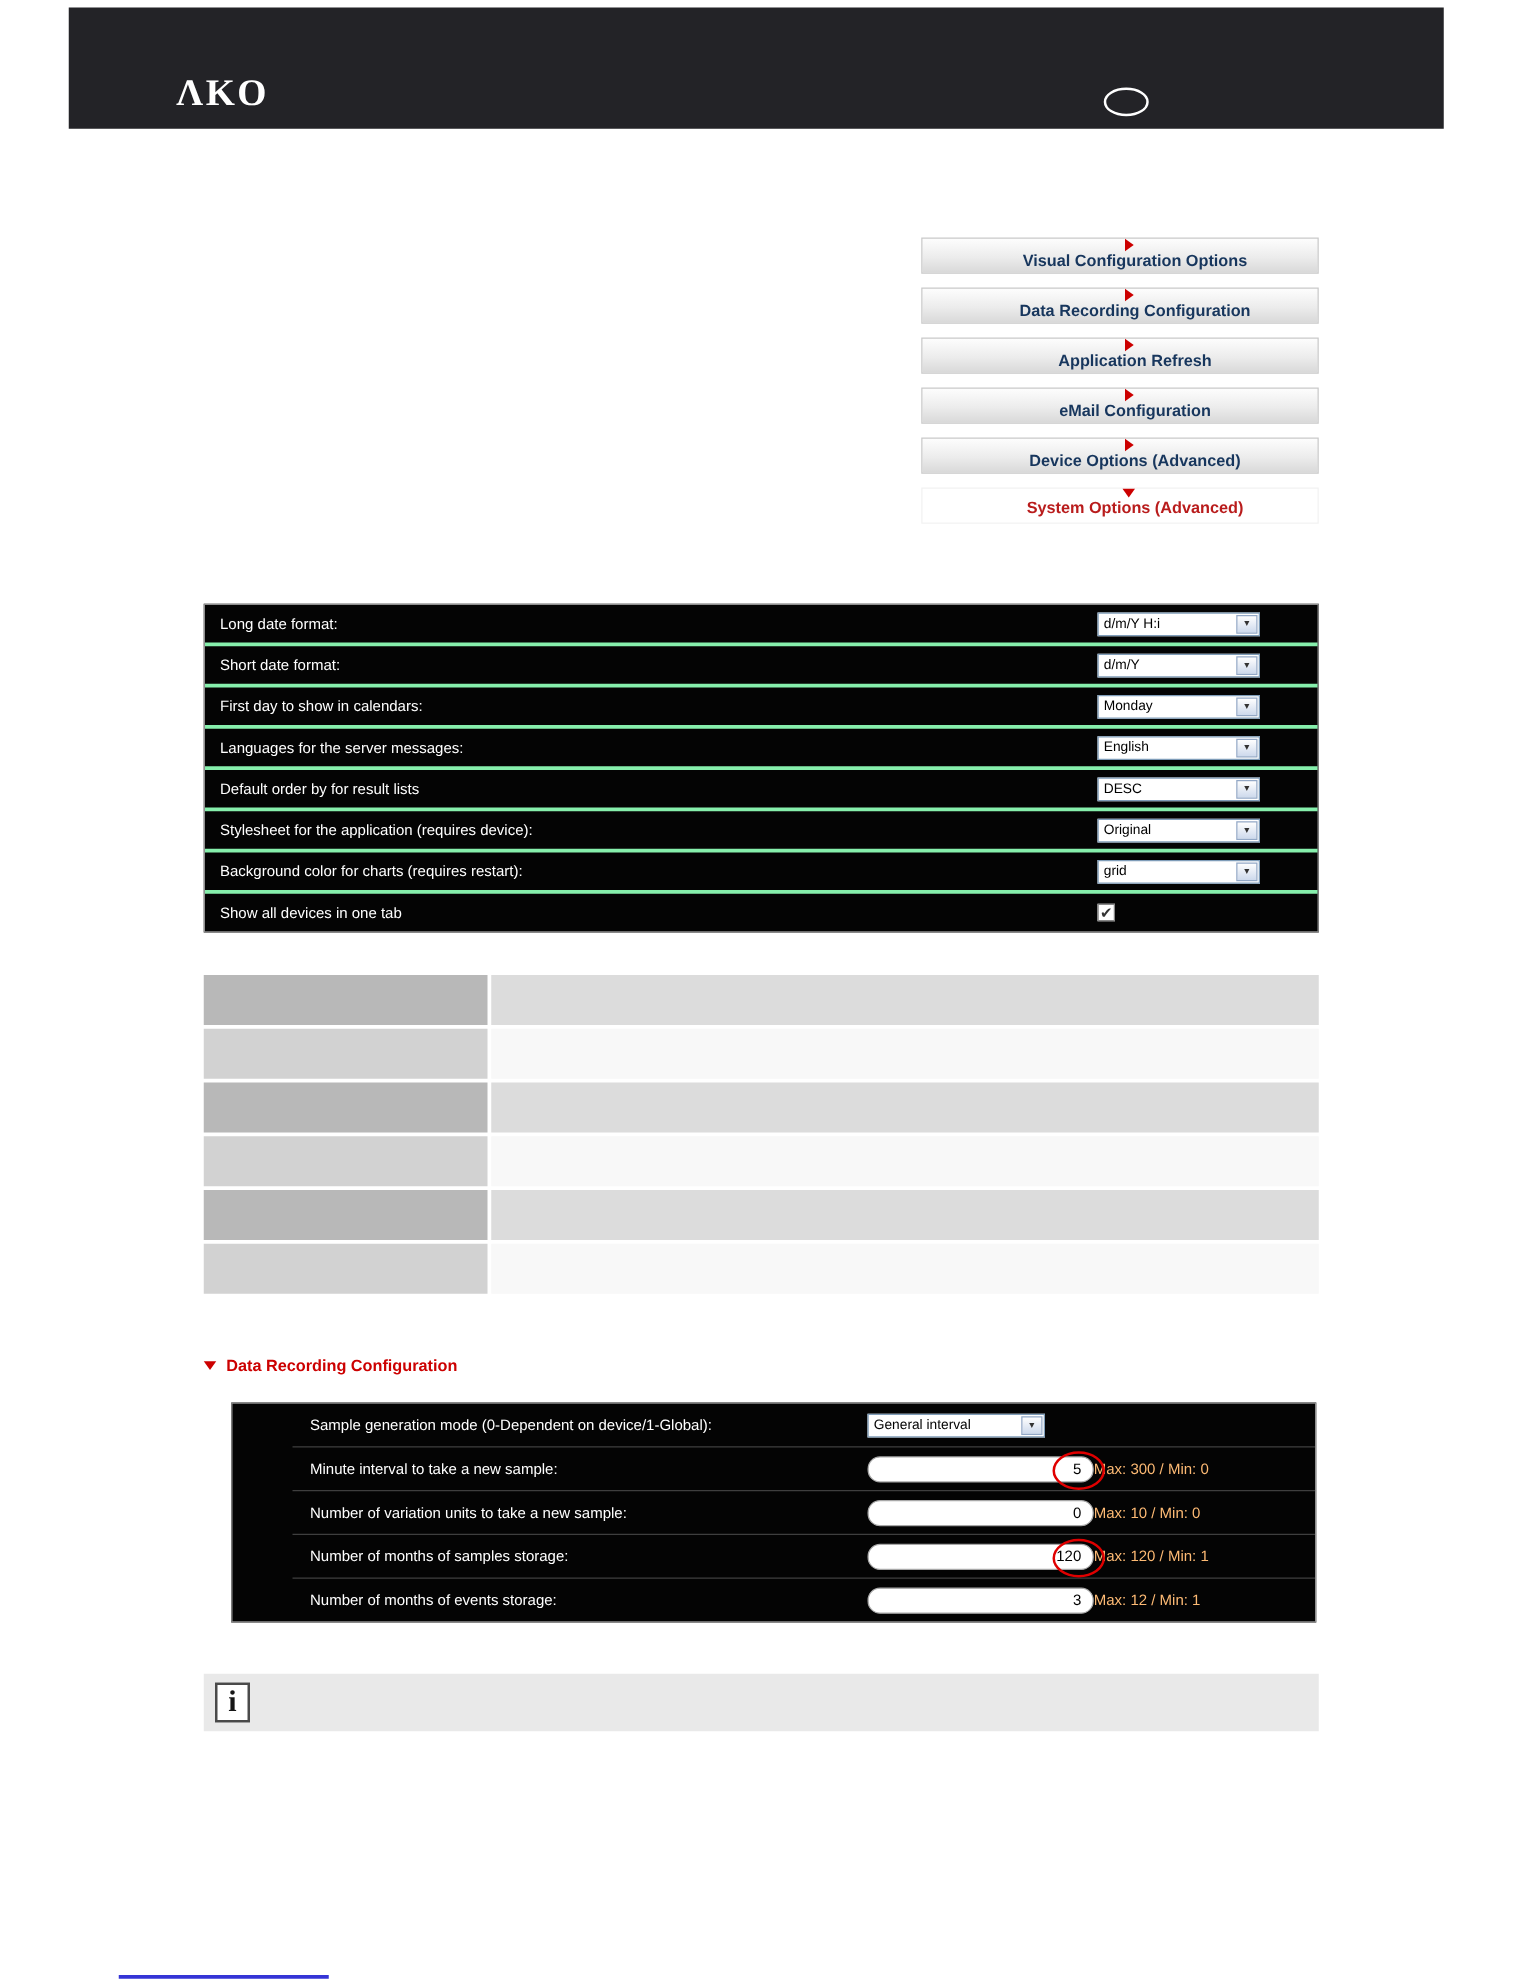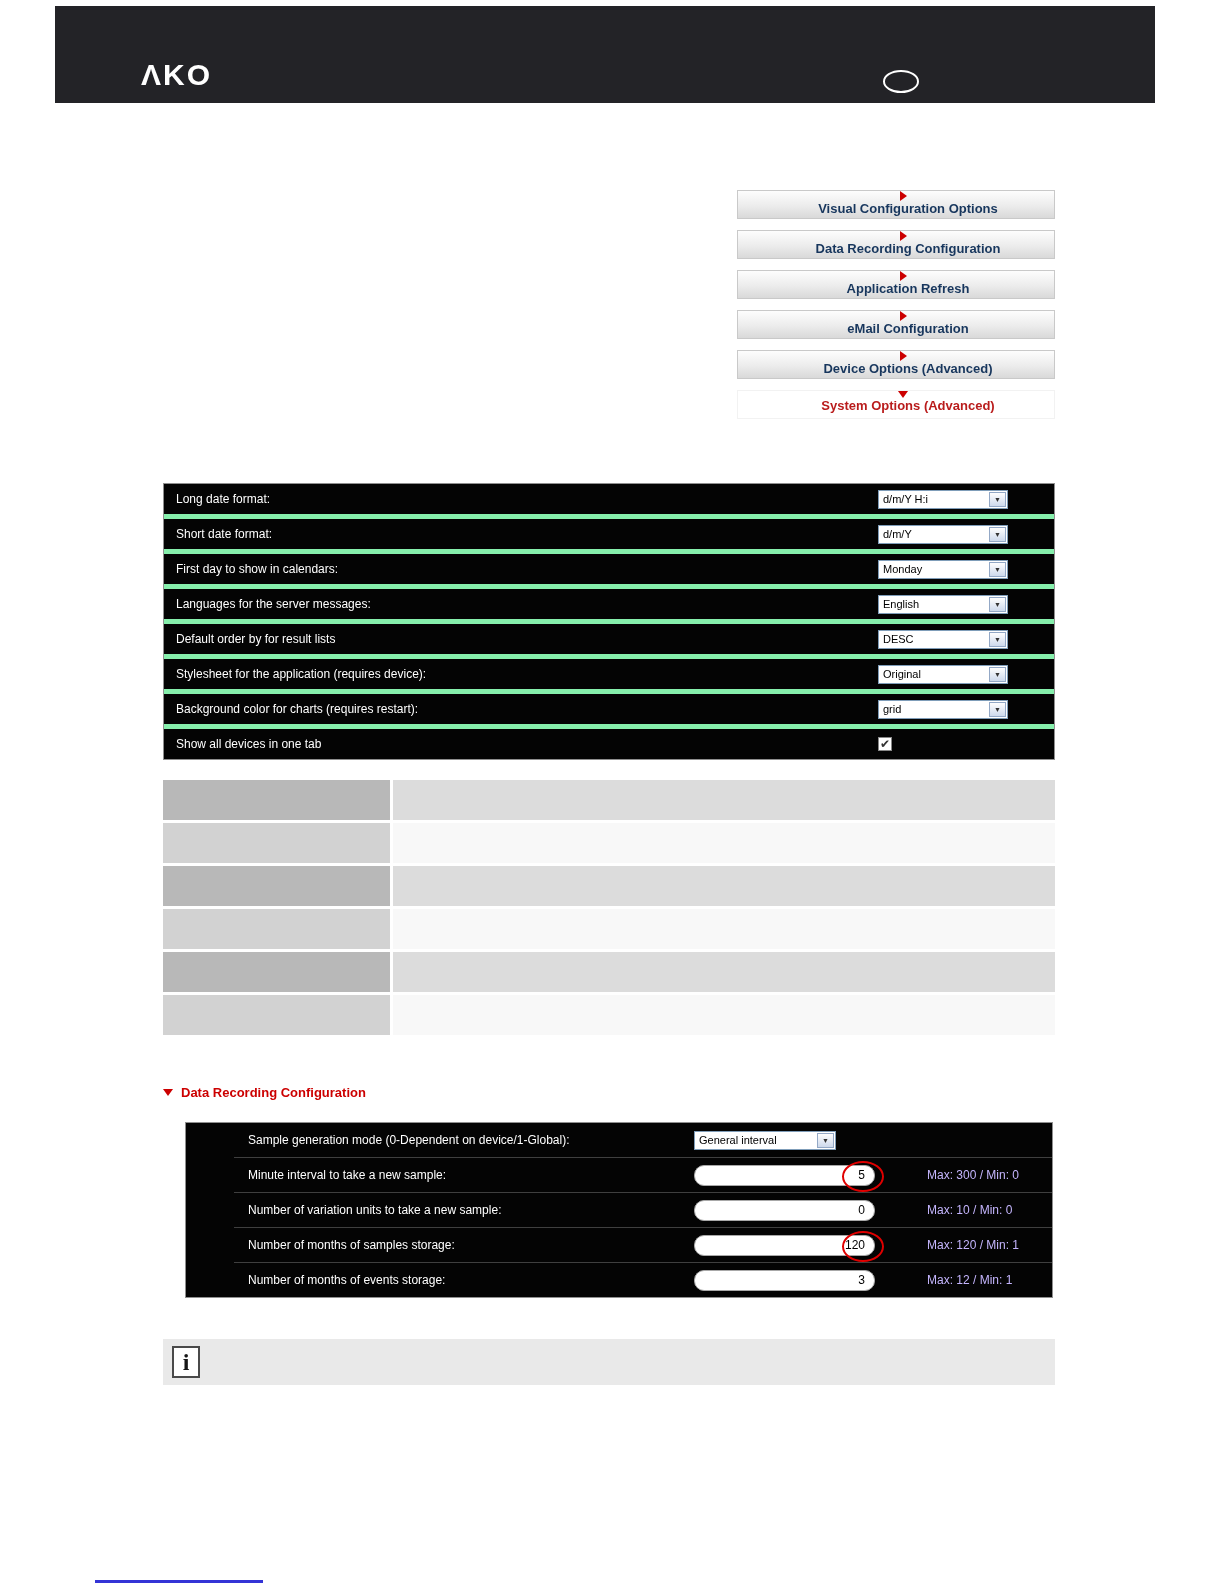--- a/index.html
+++ b/index.html
@@ -1,20 +1,20 @@
 <!DOCTYPE html>
 <html><head>
 <meta charset="utf-8">
 <style>
   html,body{margin:0;padding:0;background:#fff;}
   .page{position:relative;width:1225px;height:1585px;background:#ffffff;
         font-family:"Liberation Sans",sans-serif;overflow:hidden;}
 
   
-  .header{position:absolute;left:55px;top:6px;width:1100px;height:97px;background:#232327;}
+  .header{position:absolute;left:55px;top:6px;width:1100px;height:97px;background:#232327;font-family:Liberation Serif, serif;}
   .logo{position:absolute;left:86px;top:52px;color:#fff;font-size:30px;font-weight:bold;
         letter-spacing:2px;}
   .oval{position:absolute;left:828px;top:64px;width:32px;height:19px;
         border:2px solid #fff;border-radius:50%;}
 
   
   .accordion{position:absolute;left:737px;top:190px;width:318px;}
   .acc-item{box-sizing:border-box;height:29px;margin-bottom:11px;display:flex;align-items:center;
             padding-left:14px;cursor:pointer;
             background:linear-gradient(180deg,#fdfdfd 0%,#ececec 55%,#d9d9d9 100%);
@@ -24,21 +24,21 @@
              border-top:5px solid transparent;border-bottom:5px solid transparent;}
   .tri-down{width:0;height:0;border-top:7px solid #cc0000;
             border-left:5px solid transparent;border-right:5px solid transparent;}
   .acc-label{margin-left:10px;font-size:13px;font-weight:bold;color:#17365d;white-space:nowrap;}
   .acc-item.expanded .acc-label{color:#b91c1c;}
 
   
   .sys-table{position:absolute;left:163px;top:483px;width:892px;background:#040404;
              border:1px solid #8f8f8f;box-sizing:border-box;}
   .sys-row{height:30px;display:flex;align-items:center;padding:0 18px 0 12px;
-           border-bottom:5px solid #86efac;}
+           border-bottom:3px solid #86efac;}
   .sys-row:last-child{border-bottom:none;}
   .sys-label{color:#fff;font-size:12px;white-space:nowrap;}
   .ctrl{margin-left:auto;width:158px;display:flex;align-items:center;}
 
   .select{position:relative;box-sizing:border-box;width:130px;height:19px;background:#fff;
           border:1px solid #7f9db9;display:flex;align-items:center;cursor:pointer;}
   .select-value{font-size:11px;color:#000;padding-left:4px;flex:1;white-space:nowrap;overflow:hidden;}
   .select-btn{box-sizing:border-box;width:17px;height:15px;margin:1px;flex:0 0 auto;
               background:linear-gradient(180deg,#fefefe,#cdd9ec);border:1px solid #93a8c6;
               display:flex;align-items:center;justify-content:center;font-size:7px;color:#333;}
@@ -69,21 +69,21 @@
            border-bottom:1px solid #3f3f3f;color:#fff;font-size:12px;}
   .rec-row:last-child{border-bottom:none;}
   .rec-label{width:446px;flex:0 0 auto;white-space:nowrap;}
   .select.w173{width:142px;}
   .input-wrap{position:relative;flex:0 0 auto;}
   .text-input{box-sizing:border-box;width:181px;height:21px;background:#fff;border:1px solid #a8a8a8;
               border-radius:10px;color:#000;font-size:12px;display:flex;align-items:center;
               justify-content:flex-end;padding-right:9px;}
   .red-ellipse{position:absolute;right:-9px;top:-4px;width:38px;height:27px;
                border:2px solid #e00000;border-radius:50%;pointer-events:none;}
-  .rec-hint{margin-left:52px;font-size:12px;color:#c4b5fd;white-space:nowrap;}
+  .rec-hint{font-size:12px;color:#fdba74;white-space:nowrap;}
 
   
   .info-box{position:absolute;left:163px;top:1339px;width:892px;height:46px;background:#e9e9e9;
             display:flex;align-items:center;}
   .info-icon{margin-left:9px;box-sizing:border-box;width:28px;height:32px;background:#fff;
              border:2px solid #4a4a4a;display:flex;align-items:center;justify-content:center;
              font-family:"Liberation Serif",serif;font-weight:bold;font-size:24px;color:#161616;}
 
   
   .footer-line{position:absolute;left:95px;top:1580px;width:168px;height:3px;background:#3434d6;}

